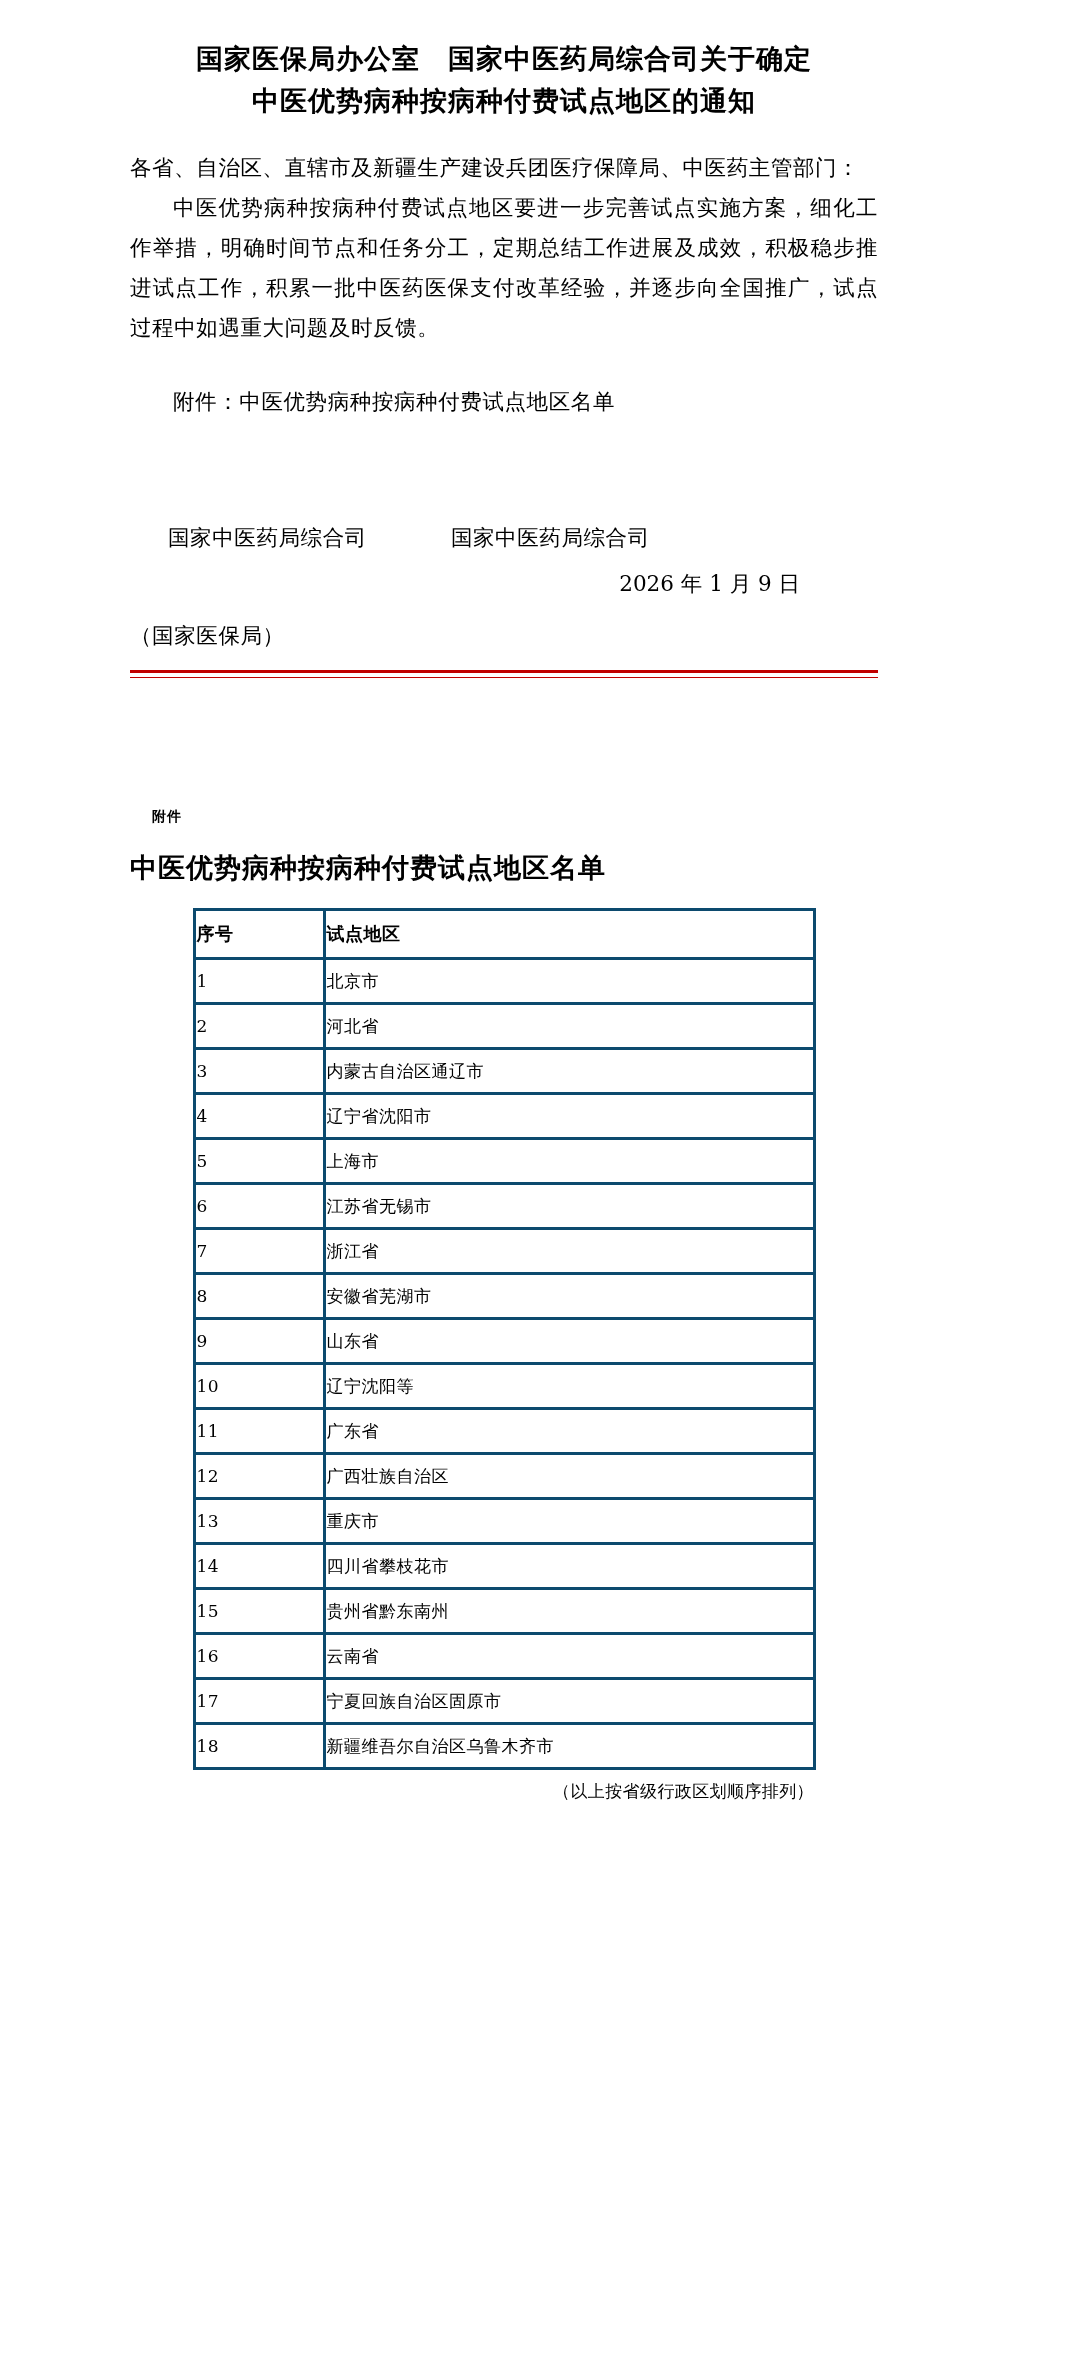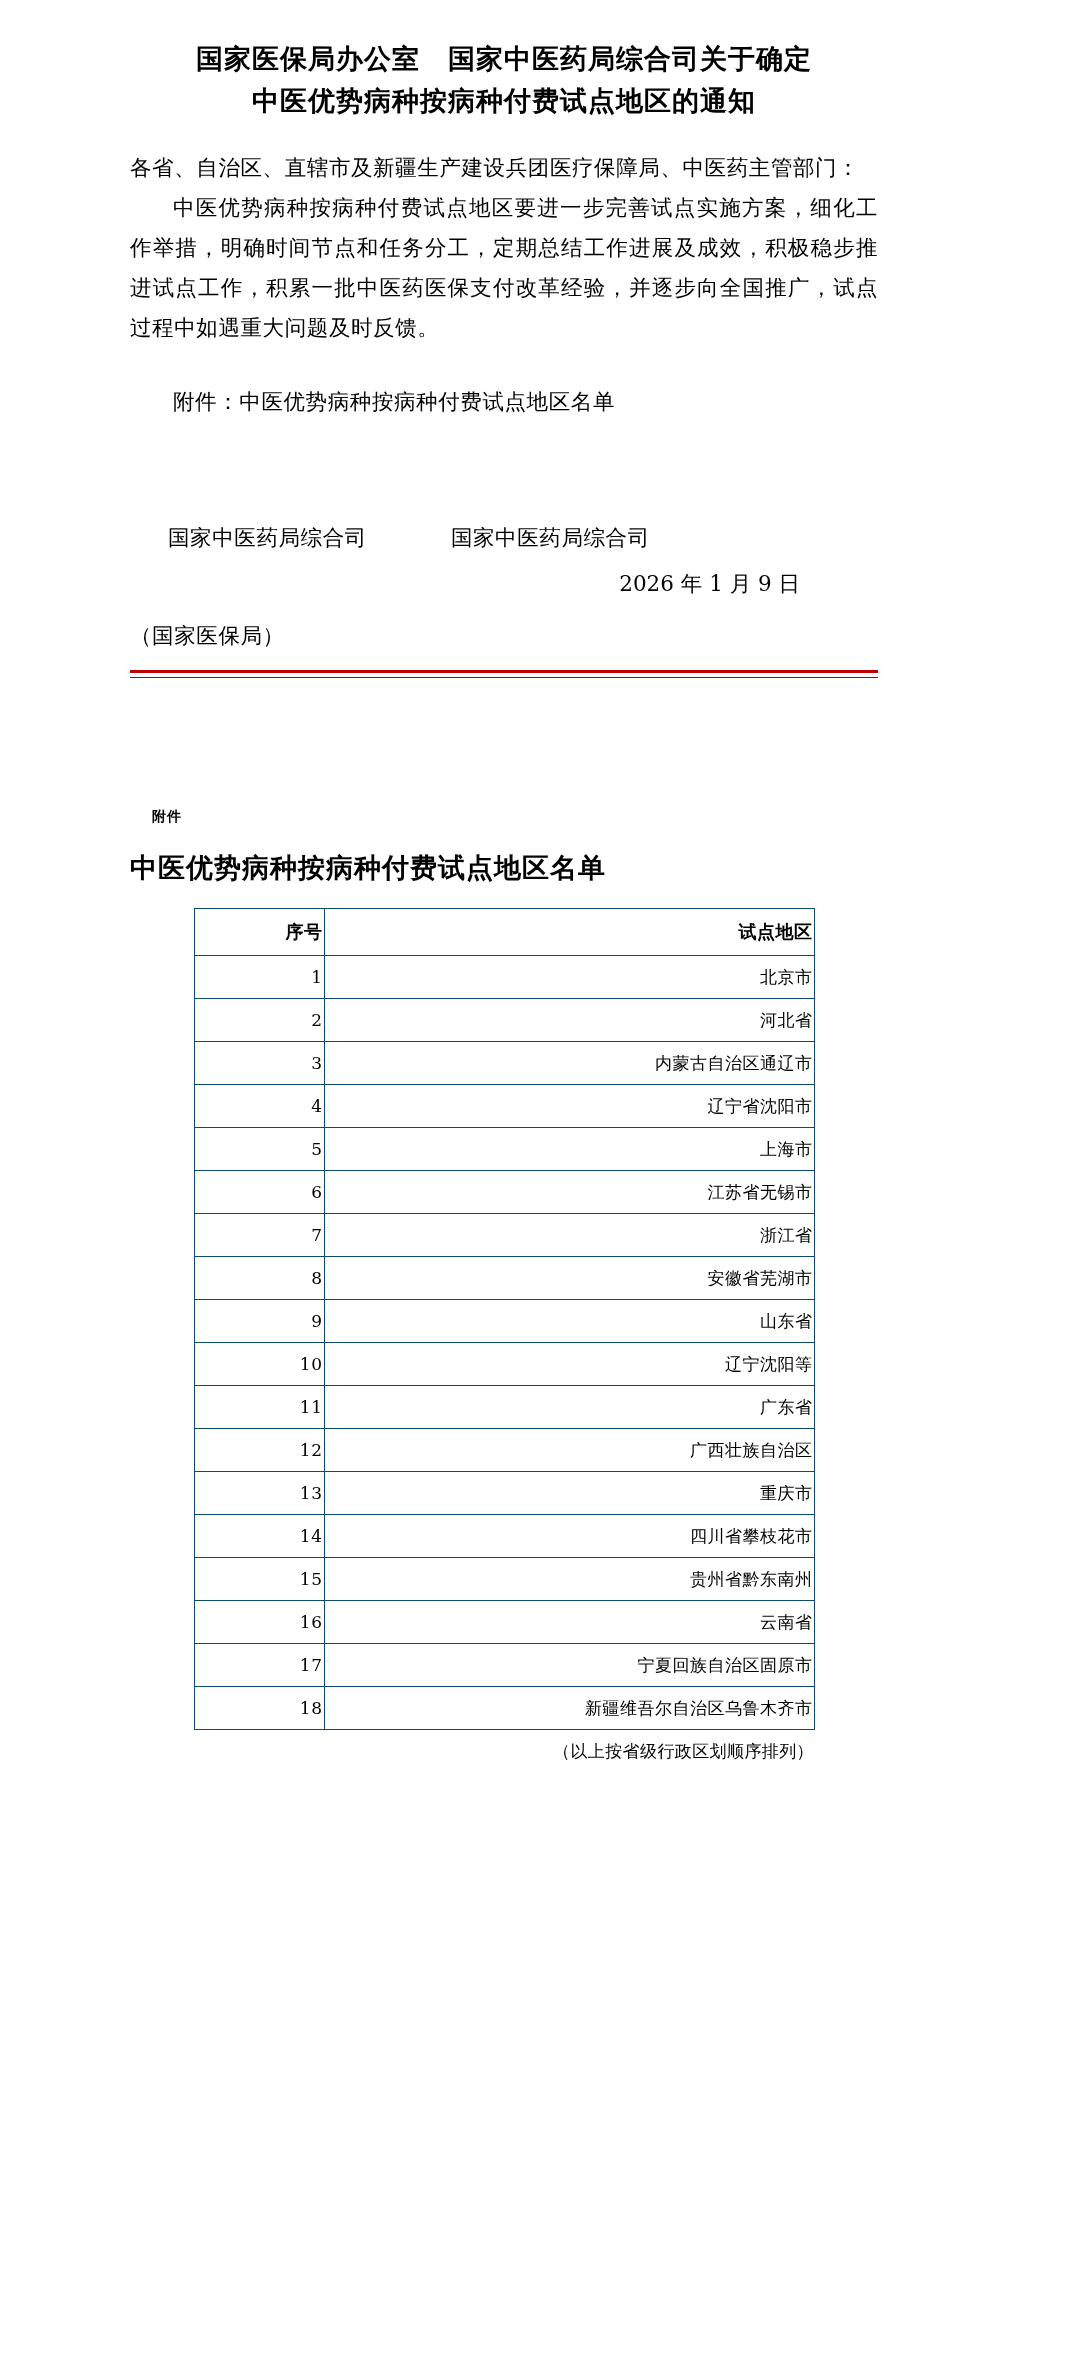--- a/index.html
+++ b/index.html
@@ -117,24 +117,24 @@
     margin-bottom: 22px;
   }
 
   table.list-table {
     border-collapse: collapse;
     width: 620px;
     margin: 0 auto;
     table-layout: fixed;
   }
   table.list-table td, table.list-table th {
-    border: 1px solid #0c4a6e;
+    border: 3px solid #0c4a6e;
     height: 40px;
     font-size: 17px;
-    text-align: right;
+    text-align: left;
     vertical-align: middle;
     font-weight: normal;
     letter-spacing: 0.5px;
   }
   table.list-table th {
     font-weight: bold;
     font-size: 18px;
     height: 44px;
   }
   .col-no { width: 130px; }

